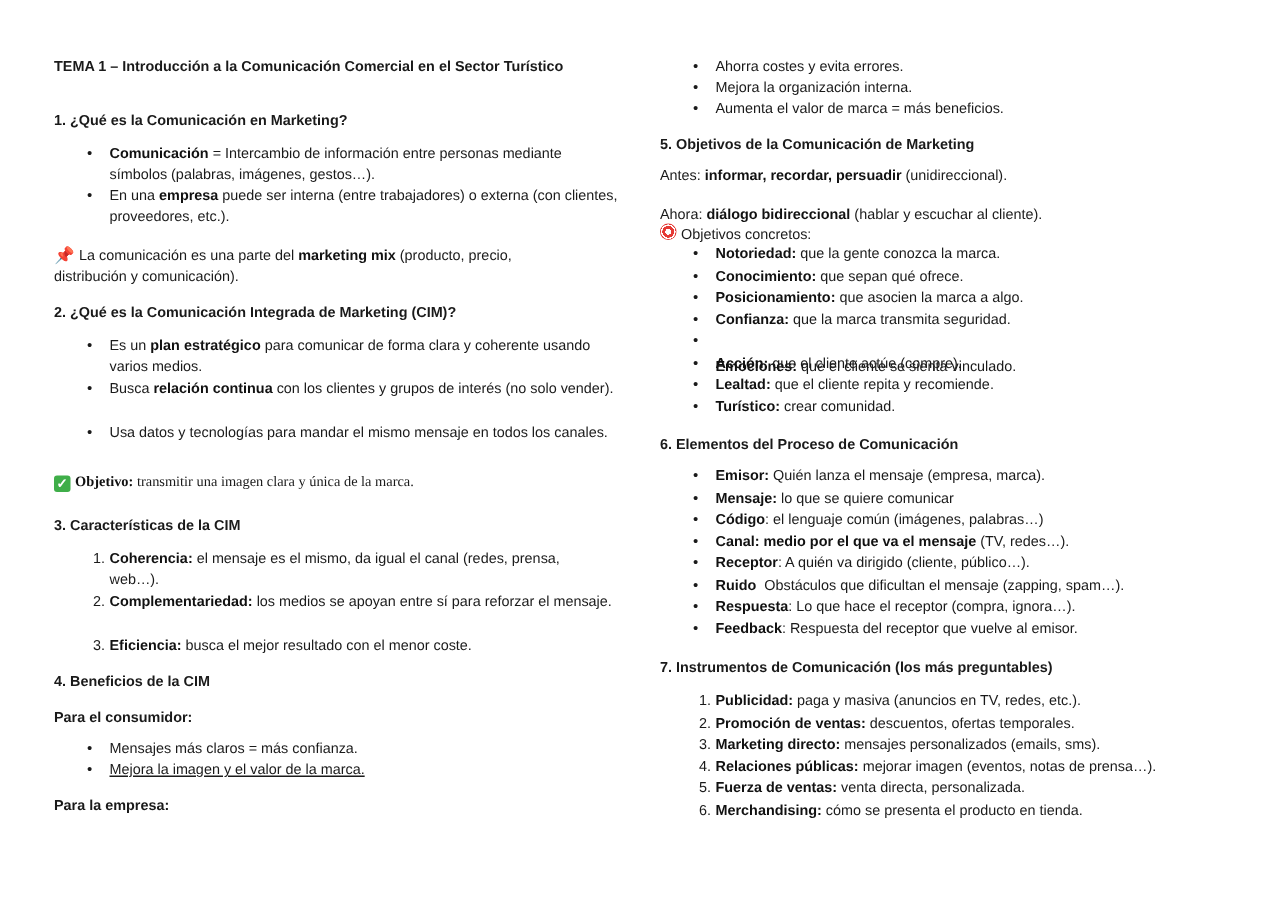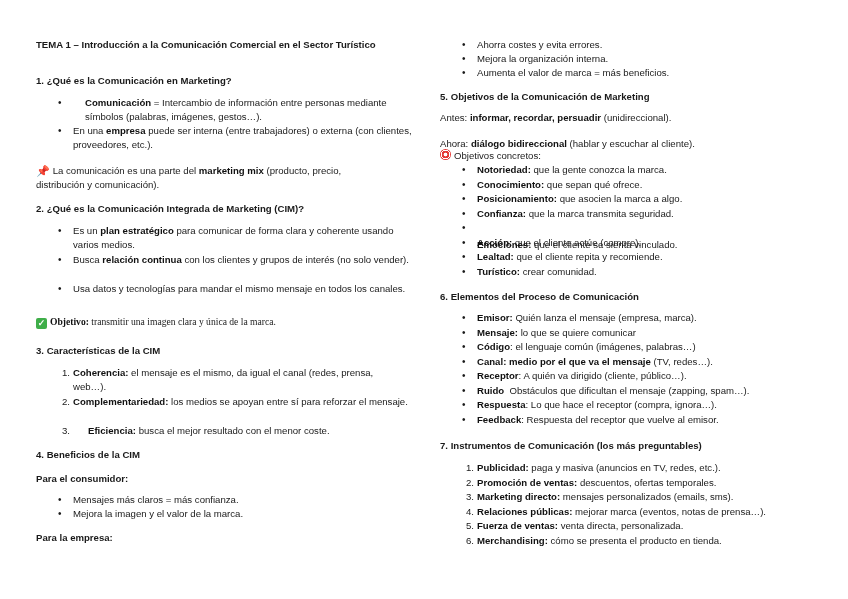--- a/index.html
+++ b/index.html
@@ -25,21 +25,21 @@
 </style>
 </head>
 <body>
 
 <div class="col col-left">
   <div class="abs title" style="top:37px;">TEMA 1 – Introducción a la Comunicación Comercial en el Sector Turístico</div>
 
   <div class="abs h" style="top:75px;">1. ¿Qué es la Comunicación en Marketing?</div>
   <div class="li" style="top:96px;width:380px;">
     <span class="bullet"></span>
-    <span class="txt" style="width:335px;margin-left:12px;"><b>Comunicación</b><span> = Intercambio de información entre personas mediante símbolos (palabras, imágenes, gestos…).</span></span>
+    <span class="txt" style="width:335px;"><b>Comunicación</b><span> = Intercambio de información entre personas mediante símbolos (palabras, imágenes, gestos…).</span></span>
   </div>
   <div class="li" style="top:124px;width:380px;">
     <span class="bullet"></span>
     <span class="txt" style="width:340px;"><span>En una </span><b>empresa</b><span> puede ser interna (entre trabajadores) o externa (con clientes, proveedores, etc.).</span></span>
   </div>
 
   <div class="abs p" style="top:164px;white-space:normal;width:345px;">
     <span class="ico pin">📌</span><span> La comunicación es una parte del </span><b>marketing mix</b><span> (producto, precio, distribución y comunicación).</span>
   </div>
 
@@ -65,32 +65,32 @@
   <div class="li" style="top:366px;">
     <span class="num">1.</span>
     <span class="txt" style="width:335px;"><b>Coherencia:</b><span> el mensaje es el mismo, da igual el canal (redes, prensa, web…).</span></span>
   </div>
   <div class="li" style="top:395px;">
     <span class="num">2.</span>
     <span class="txt" style="width:335px;"><b>Complementariedad:</b><span> los medios se apoyan entre sí para reforzar el mensaje.</span></span>
   </div>
   <div class="li" style="top:424px;">
     <span class="num">3.</span>
-    <span class="txt" style="width:335px;margin-left:15px;"><b>Eficiencia:</b><span> busca el mejor resultado con el menor coste.</span></span>
+    <span class="txt" style="width:335px;"><b>Eficiencia:</b><span> busca el mejor resultado con el menor coste.</span></span>
   </div>
 
   <div class="abs h" style="top:449px;">4. Beneficios de la CIM</div>
   <div class="abs h" style="top:473px;">Para el consumidor:</div>
   <div class="li" style="top:493px;">
     <span class="bullet"></span>
     <span class="txt" style="white-space:nowrap;">Mensajes más claros = más confianza.</span>
   </div>
   <div class="li" style="top:507px;">
     <span class="bullet"></span>
-    <span class="txt" style="white-space:nowrap;">Mejora la imagen y el valor de la marca.</span>
+    <span class="txt" style="white-space:nowrap;text-decoration:underline;">Mejora la imagen y el valor de la marca.</span>
   </div>
   <div class="abs h" style="top:532px;">Para la empresa:</div>
 </div>
 
 <div class="col col-right">
   <div class="li" style="top:38px;">
     <span class="bullet"></span>
     <span class="txt" style="white-space:nowrap;">Ahorra costes y evita errores.</span>
   </div>
   <div class="li" style="top:52px;">
@@ -188,21 +188,21 @@
   <div class="li" style="top:475.5px;">
       <span class="num">2.</span>
       <span class="txt" style="white-space:nowrap;"><b>Promoción de ventas:</b><span> descuentos, ofertas temporales.</span></span>
     </div>
   <div class="li" style="top:490px;">
       <span class="num">3.</span>
       <span class="txt" style="white-space:nowrap;"><b>Marketing directo:</b><span> mensajes personalizados (emails, sms).</span></span>
     </div>
   <div class="li" style="top:504.5px;">
       <span class="num">4.</span>
-      <span class="txt" style="white-space:nowrap;"><b>Relaciones públicas:</b><span> mejorar marca (eventos, notas de prensa…).</span></span>
+      <span class="txt" style="white-space:nowrap;"><b>Relaciones públicas:</b><span> mejorar imagen (eventos, notas de prensa…).</span></span>
     </div>
   <div class="li" style="top:519px;">
       <span class="num">5.</span>
       <span class="txt" style="white-space:nowrap;"><b>Fuerza de ventas:</b><span> venta directa, personalizada.</span></span>
     </div>
   <div class="li" style="top:533.5px;">
       <span class="num">6.</span>
       <span class="txt" style="white-space:nowrap;"><b>Merchandising:</b><span> cómo se presenta el producto en tienda.</span></span>
     </div>
 </div>

